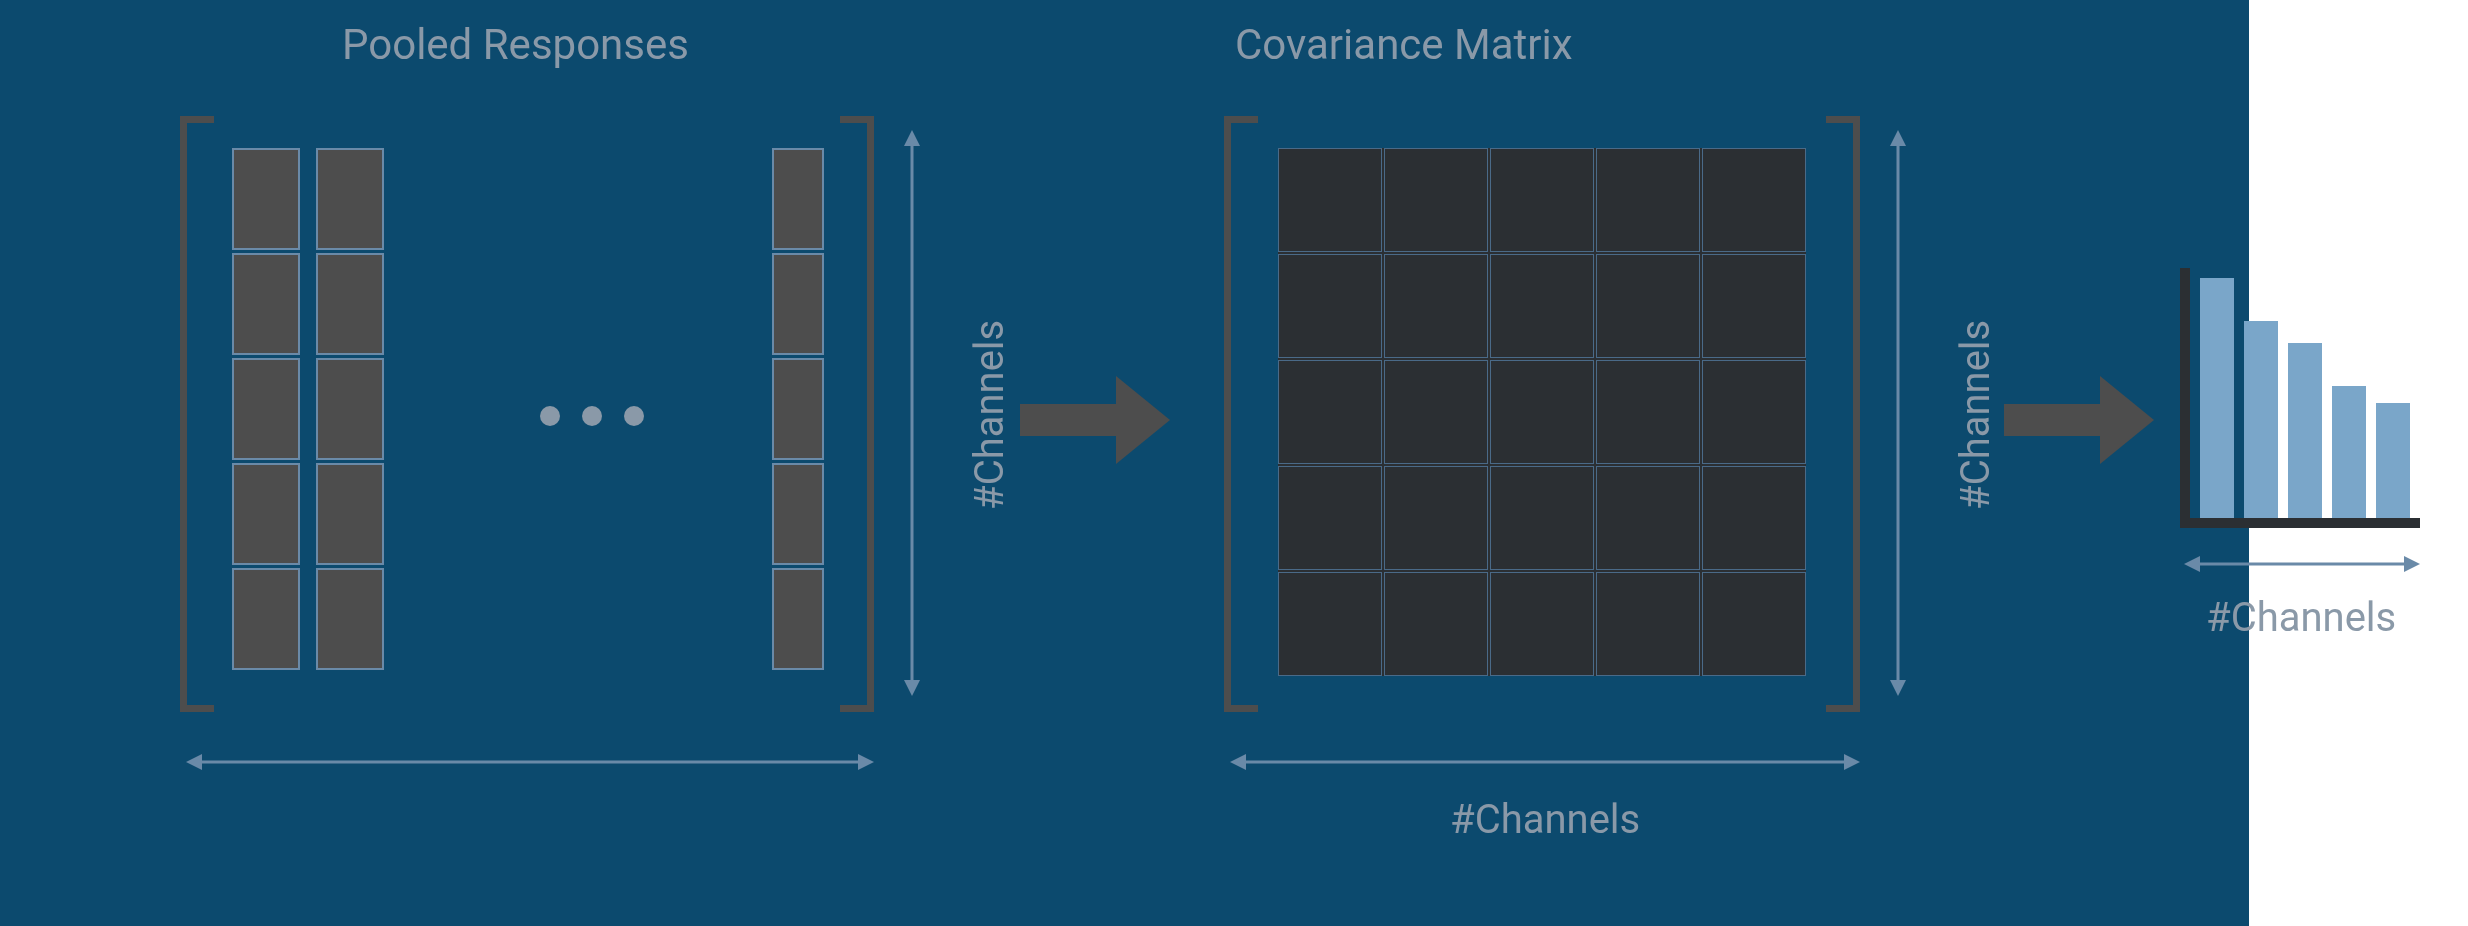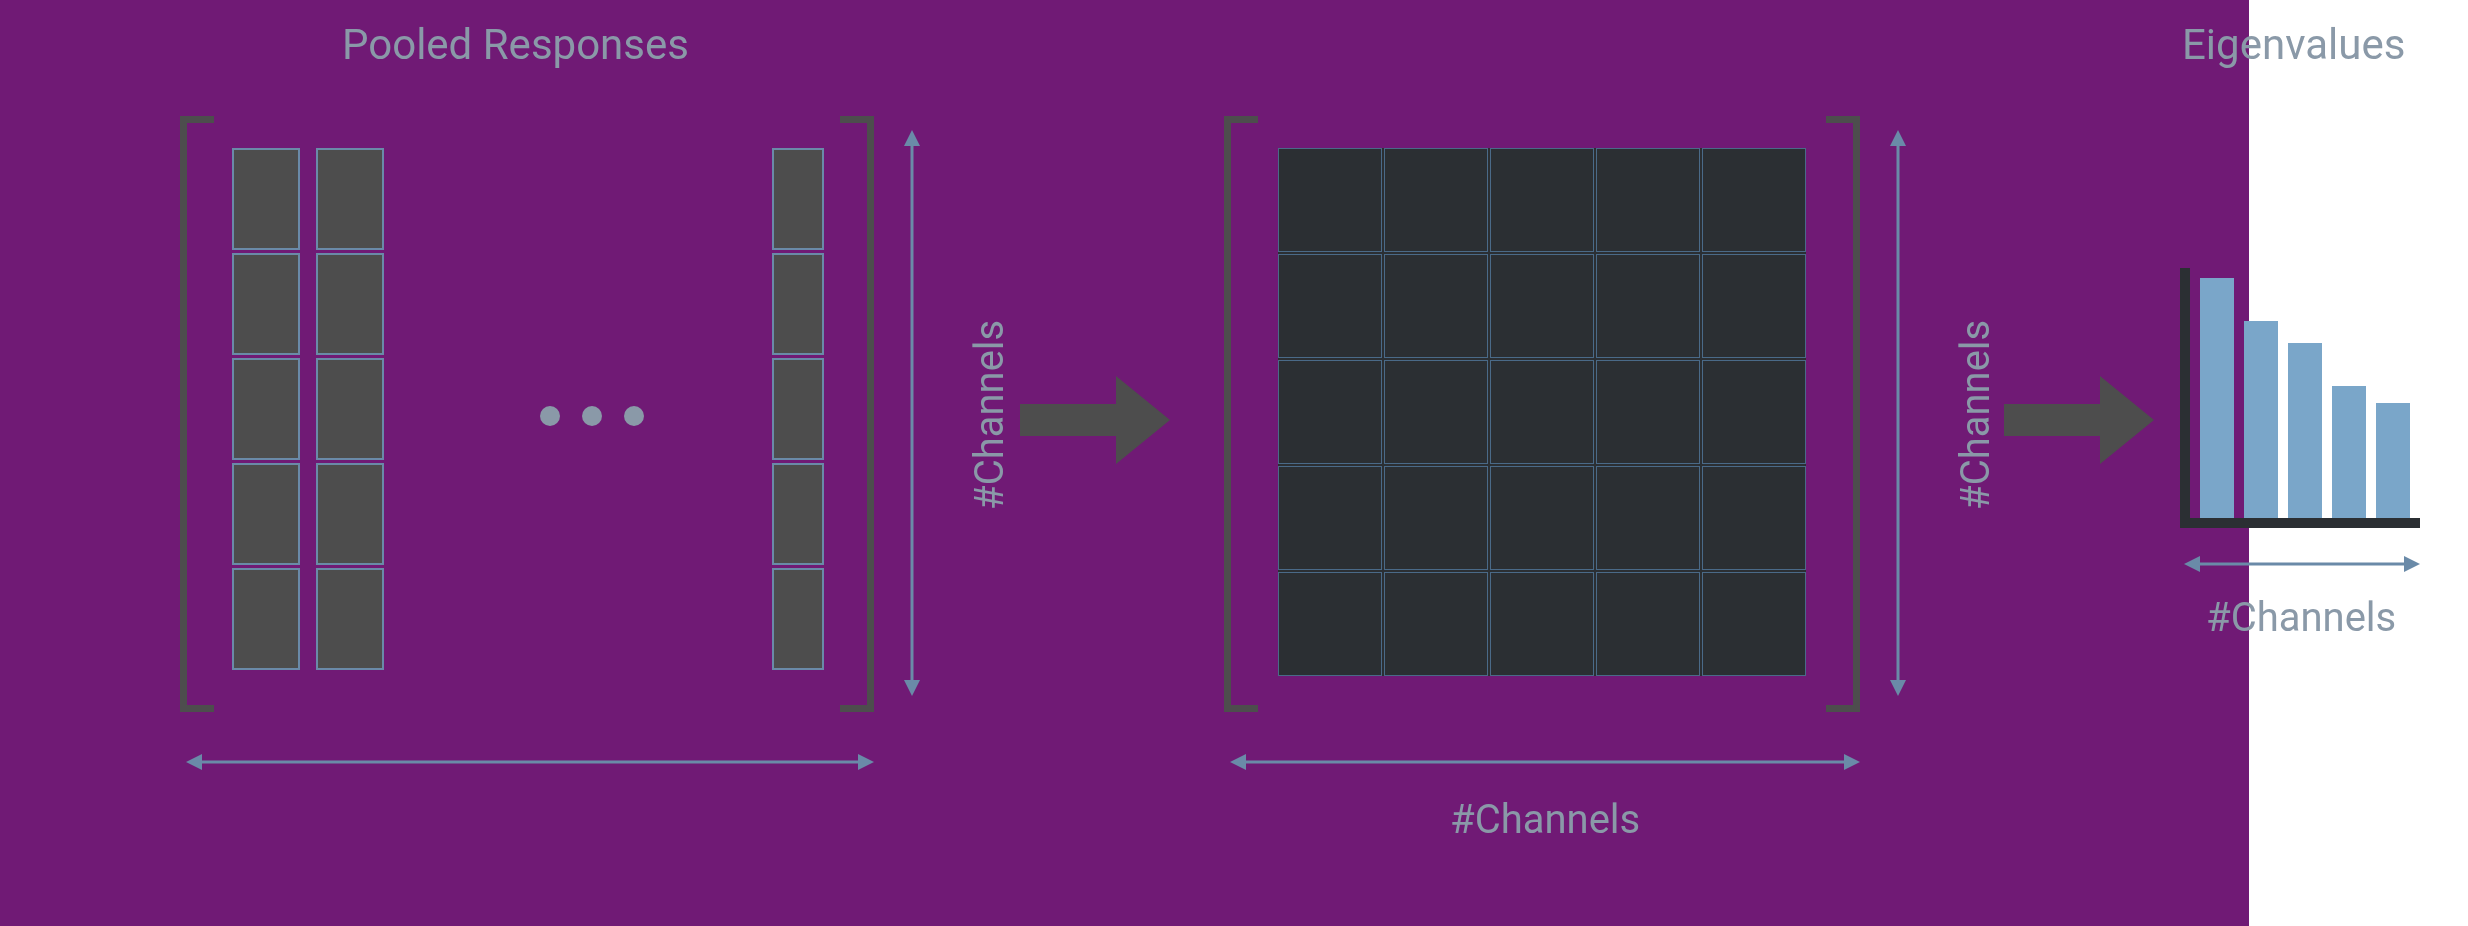--- a/index.html
+++ b/index.html
@@ -7,21 +7,21 @@
     margin: 0;
     padding: 0;
     background: #ffffff;
     font-family: -apple-system, BlinkMacSystemFont, "Segoe UI", Roboto, Helvetica, Arial, sans-serif;
     color: #8a99a8;
   }
   .canvas {
     width: 2249px;
     height: 926px;
     position: relative;
-    background: #701a75;
+    background: #0c4a6e;
     text-align: right;
   }
   .title {
     position: absolute;
     font-size: 42px;
     font-weight: 400;
     color: #8a99a8;
     white-space: nowrap;
   }
   
@@ -94,21 +94,21 @@
     transform-origin: left top;
     transform: rotate(-90deg);
   }
 </style>
 </head>
 <body>
 
 <div class="canvas">
 
   <div class="title" style="left:342px; top:20px;">Pooled Responses</div>
-  <div class="title" style="left:2182px; top:20px;">Eigenvalues</div>
+  <div class="title" style="left:1235px; top:20px;">Covariance Matrix</div>
 
   <div class="bracket left" style="left:180px; top:116px; width:34px; height:596px;"></div>
 
   <div class="bracket right" style="left:840px; top:116px; width:34px; height:596px;"></div>
 
   <div class="colvec" style="left:232px; top:148px;">
     <div class="cell" style="width:68px;height:102px;"></div>
     <div class="cell" style="width:68px;height:102px;"></div>
     <div class="cell" style="width:68px;height:102px;"></div>
     <div class="cell" style="width:68px;height:102px;"></div>

